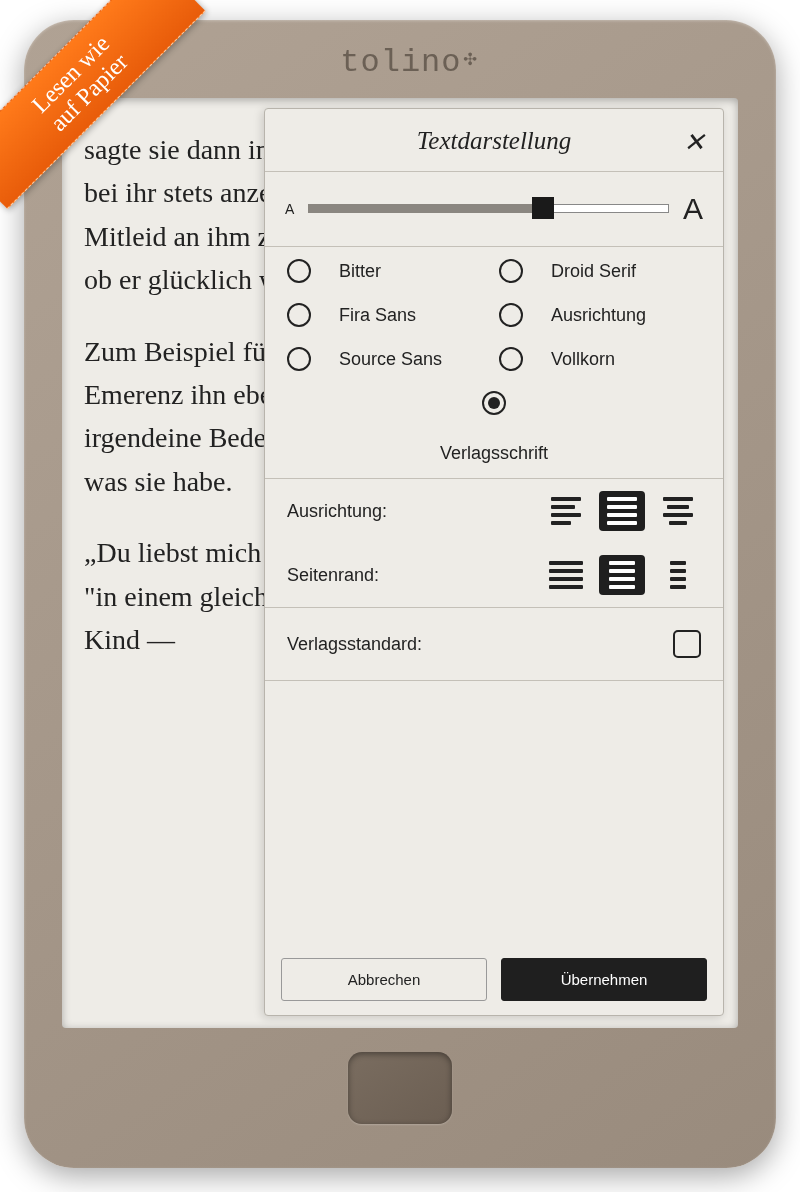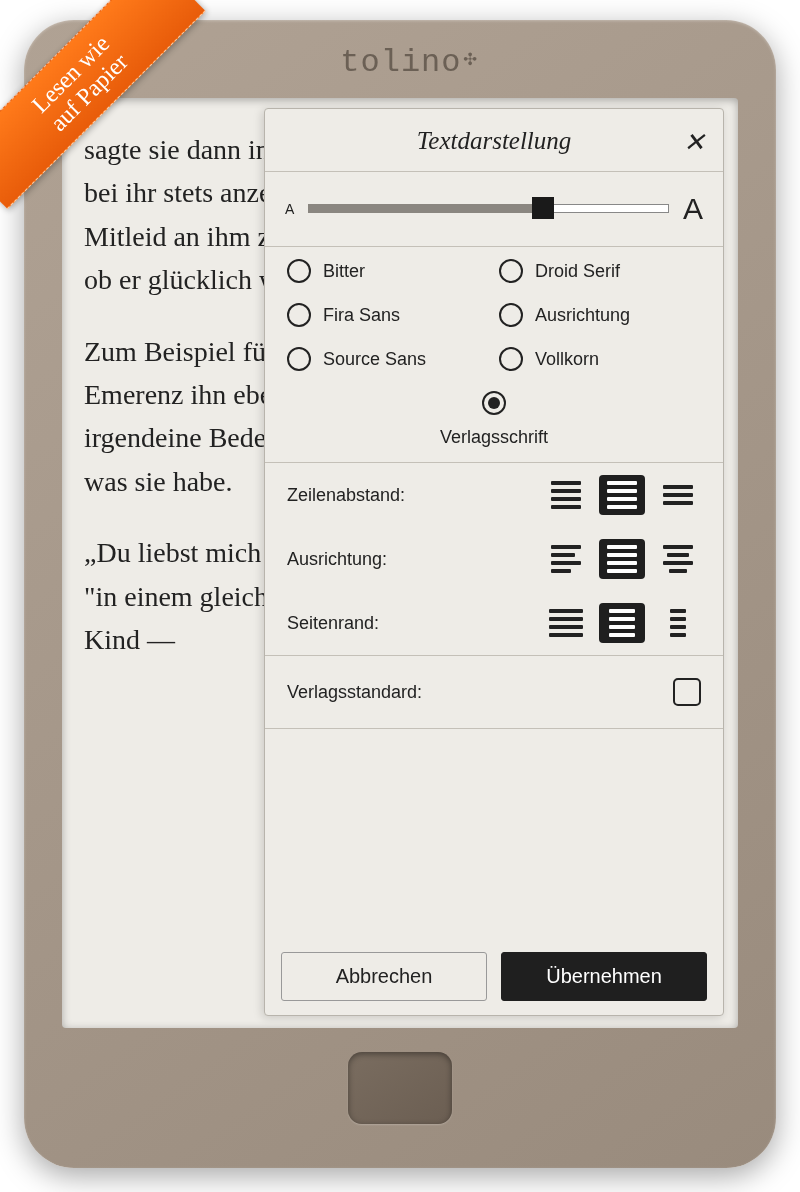--- a/index.html
+++ b/index.html
@@ -68,21 +68,21 @@
 }
 .slider-thumb {
   position: absolute; left: 62%; top: -2px; width: 22px; height: 22px;
   background: #1a1a1a;
 }
 
 .fonts {
   padding: 12px 22px 14px; border-bottom: 1px solid #c4c0b8;
   display: grid; grid-template-columns: 1fr 1fr; row-gap: 20px; column-gap: 10px;
 }
-.font-opt { display: flex; align-items: center; gap: 12px; font-size: 18px; }
+.font-opt { display: flex; align-items: center; gap: 28px; font-size: 18px; }
 .radio {
   width: 24px; height: 24px; border: 2.5px solid #222; border-radius: 50%;
   display: inline-flex; align-items: center; justify-content: center; flex-shrink: 0;
 }
 .radio.sel::after { content: ""; width: 12px; height: 12px; background: #222; border-radius: 50%; }
 .font-opt.full { grid-column: 1 / -1; flex-direction: column; }
 
 .layout-rows { border-bottom: 1px solid #c4c0b8; }
 .layout-row {
   display: flex; align-items: center; padding: 12px 22px;
@@ -105,21 +105,21 @@
 }
 .standard-row .lbl { flex: 1; }
 .checkbox {
   width: 28px; height: 28px; border: 2.5px solid #222; border-radius: 5px;
 }
 
 .buttons {
   display: flex; gap: 14px; padding: 14px 16px; margin-top: auto;
 }
 .btn {
-  flex: 1; padding: 12px 0; text-align: center; font-size: 20px;
+  flex: 1; padding: 12px 0; text-align: center; font-size: 15px;
   border-radius: 3px; cursor: pointer; font-family: sans-serif;
 }
 .btn-cancel { background: #eeece7; border: 1.5px solid #999; }
 .btn-apply { background: #1f1f1f; color: #fff; border: 1.5px solid #1f1f1f; font-weight: 500; }
 
 .ribbon {
   position: absolute; left: -60px; top: 46px; width: 280px; padding: 10px 0;
   background: linear-gradient(180deg, #ff7a1a, #e85c0a);
   transform: rotate(-45deg); text-align: center;
   color: #fff; font-family: cursive; font-size: 24px; line-height: 1.1;
@@ -185,42 +185,20 @@
             <span>Vollkorn</span>
           </div>
         <div class="font-opt full">
             <span class="radio sel"></span>
             <span>Verlagsschrift</span>
           </div>
       </div>
 
       <div class="layout-rows">
         <div class="layout-row">
-          <span class="lbl">Zeilenabstand:</span>
-          <div class="opts">
-            <div class="optbox">
-                <span class="l" style="width:30px"></span>
-                <span class="l" style="width:30px"></span>
-                <span class="l" style="width:30px"></span>
-                <span class="l" style="width:30px"></span>
-              </div>
-            <div class="optbox sel">
-                <span class="l" style="width:30px"></span>
-                <span class="l" style="width:30px"></span>
-                <span class="l" style="width:30px"></span>
-                <span class="l" style="width:30px"></span>
-              </div>
-            <div class="optbox">
-                <span class="l" style="width:30px"></span>
-                <span class="l" style="width:30px"></span>
-                <span class="l" style="width:30px"></span>
-              </div>
-          </div>
-        </div>
-        <div class="layout-row">
           <span class="lbl">Ausrichtung:</span>
           <div class="opts">
             <div class="optbox">
                 <span class="l" style="width:30px"></span>
                 <span class="l" style="width:24px;margin-right:6px"></span>
                 <span class="l" style="width:30px"></span>
                 <span class="l" style="width:20px;margin-right:10px"></span>
               </div>
             <div class="optbox sel">
                 <span class="l" style="width:30px"></span>

